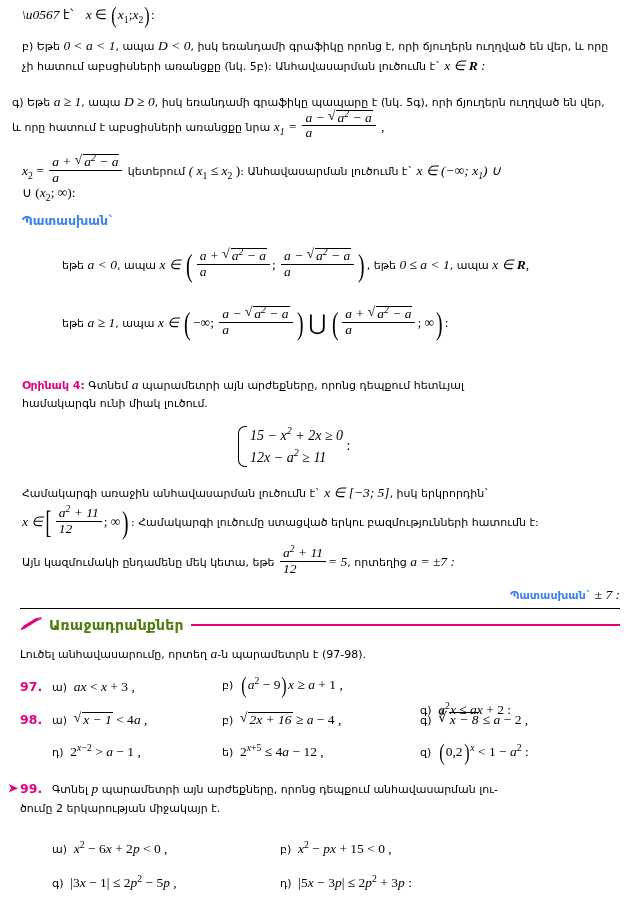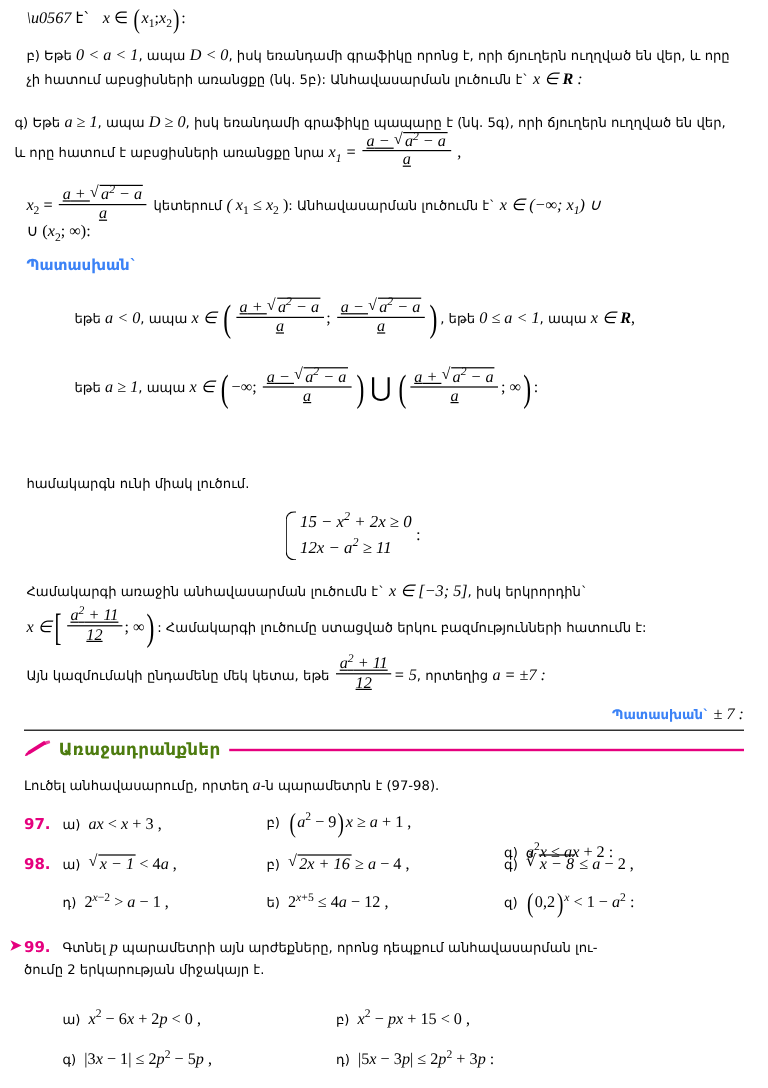--- a/index.html
+++ b/index.html
@@ -34,27 +34,26 @@
   .it { font-style: italic; }
   .bf { font-weight: bold; }
   .arm { font-family: "DejaVu Sans", sans-serif; font-size: 11px; }
   .magenta { color: #e5007e; }
   .pink-bold { color: #3b82f6; font-weight: bold; }
 
   
   .frac {
     display: inline-block;
     vertical-align: middle;
-    text-align: center;
+    text-align: left;
     font-style: italic;
     line-height: 1.1;
     margin: 0 2px;
     position: relative;
     top: -0.15em;
-    text-decoration: underline;
   }
   .frac .num { display: block; padding: 0 3px; }
   .frac .den { display: block; border-top: 1px solid #000; padding: 0 3px; }
 
   
   .sqrt {
     display: inline-block;
     position: relative;
     padding-left: 0.62em;
     font-style: italic;
@@ -227,20 +226,23 @@
   <div class="line" style="left:62px; top:308px;">
     <span class="arm">եթե </span>
     <span class="it">a ≥ 1</span><span class="arm">, ապա </span>
     <span class="it">x ∈</span>
     <span class="bigp">(</span>−∞;
     <span class="frac"><span class="num"><span class="it">a</span> − <span class="sqrt"><span class="rad"><span class="it">a</span><sup>2</sup> − <span class="it">a</span></span></span></span><span class="den"><span class="it">a</span></span></span><span class="bigp">)</span>
     <span class="bigp" style="font-size:1.6em;transform:none;">⋃</span>
     <span class="bigp">(</span><span class="frac"><span class="num"><span class="it">a</span> + <span class="sqrt"><span class="rad"><span class="it">a</span><sup>2</sup> − <span class="it">a</span></span></span></span><span class="den"><span class="it">a</span></span></span>; ∞<span class="bigp">)</span><span>:</span>
   </div>
 
+  <div class="blk" style="left:22px; top:375px; width:598px;">
+    <span class="arm bf magenta">Օրինակ 4:</span><span class="arm"> Գտնեմ </span><span class="it">a</span><span class="arm"> պարամետրի այն արժեքները, որոնց դեպքում հետևյալ</span>
+  </div>
   <div class="line arm" style="left:22px; top:398px;">համակարգն ունի միակ լուծում.</div>
 
   <div class="line" style="left:236px; top:425px; font-size:14px;">
     <span class="system">
       <span class="row">15 − <span class="it">x</span><sup>2</sup> + 2<span class="it">x</span> ≥ 0</span>
       <span class="row">12<span class="it">x</span> − <span class="it">a</span><sup>2</sup> ≥ 11</span>
     </span>
     <span style="font-style:normal;">:</span>
   </div>
 

